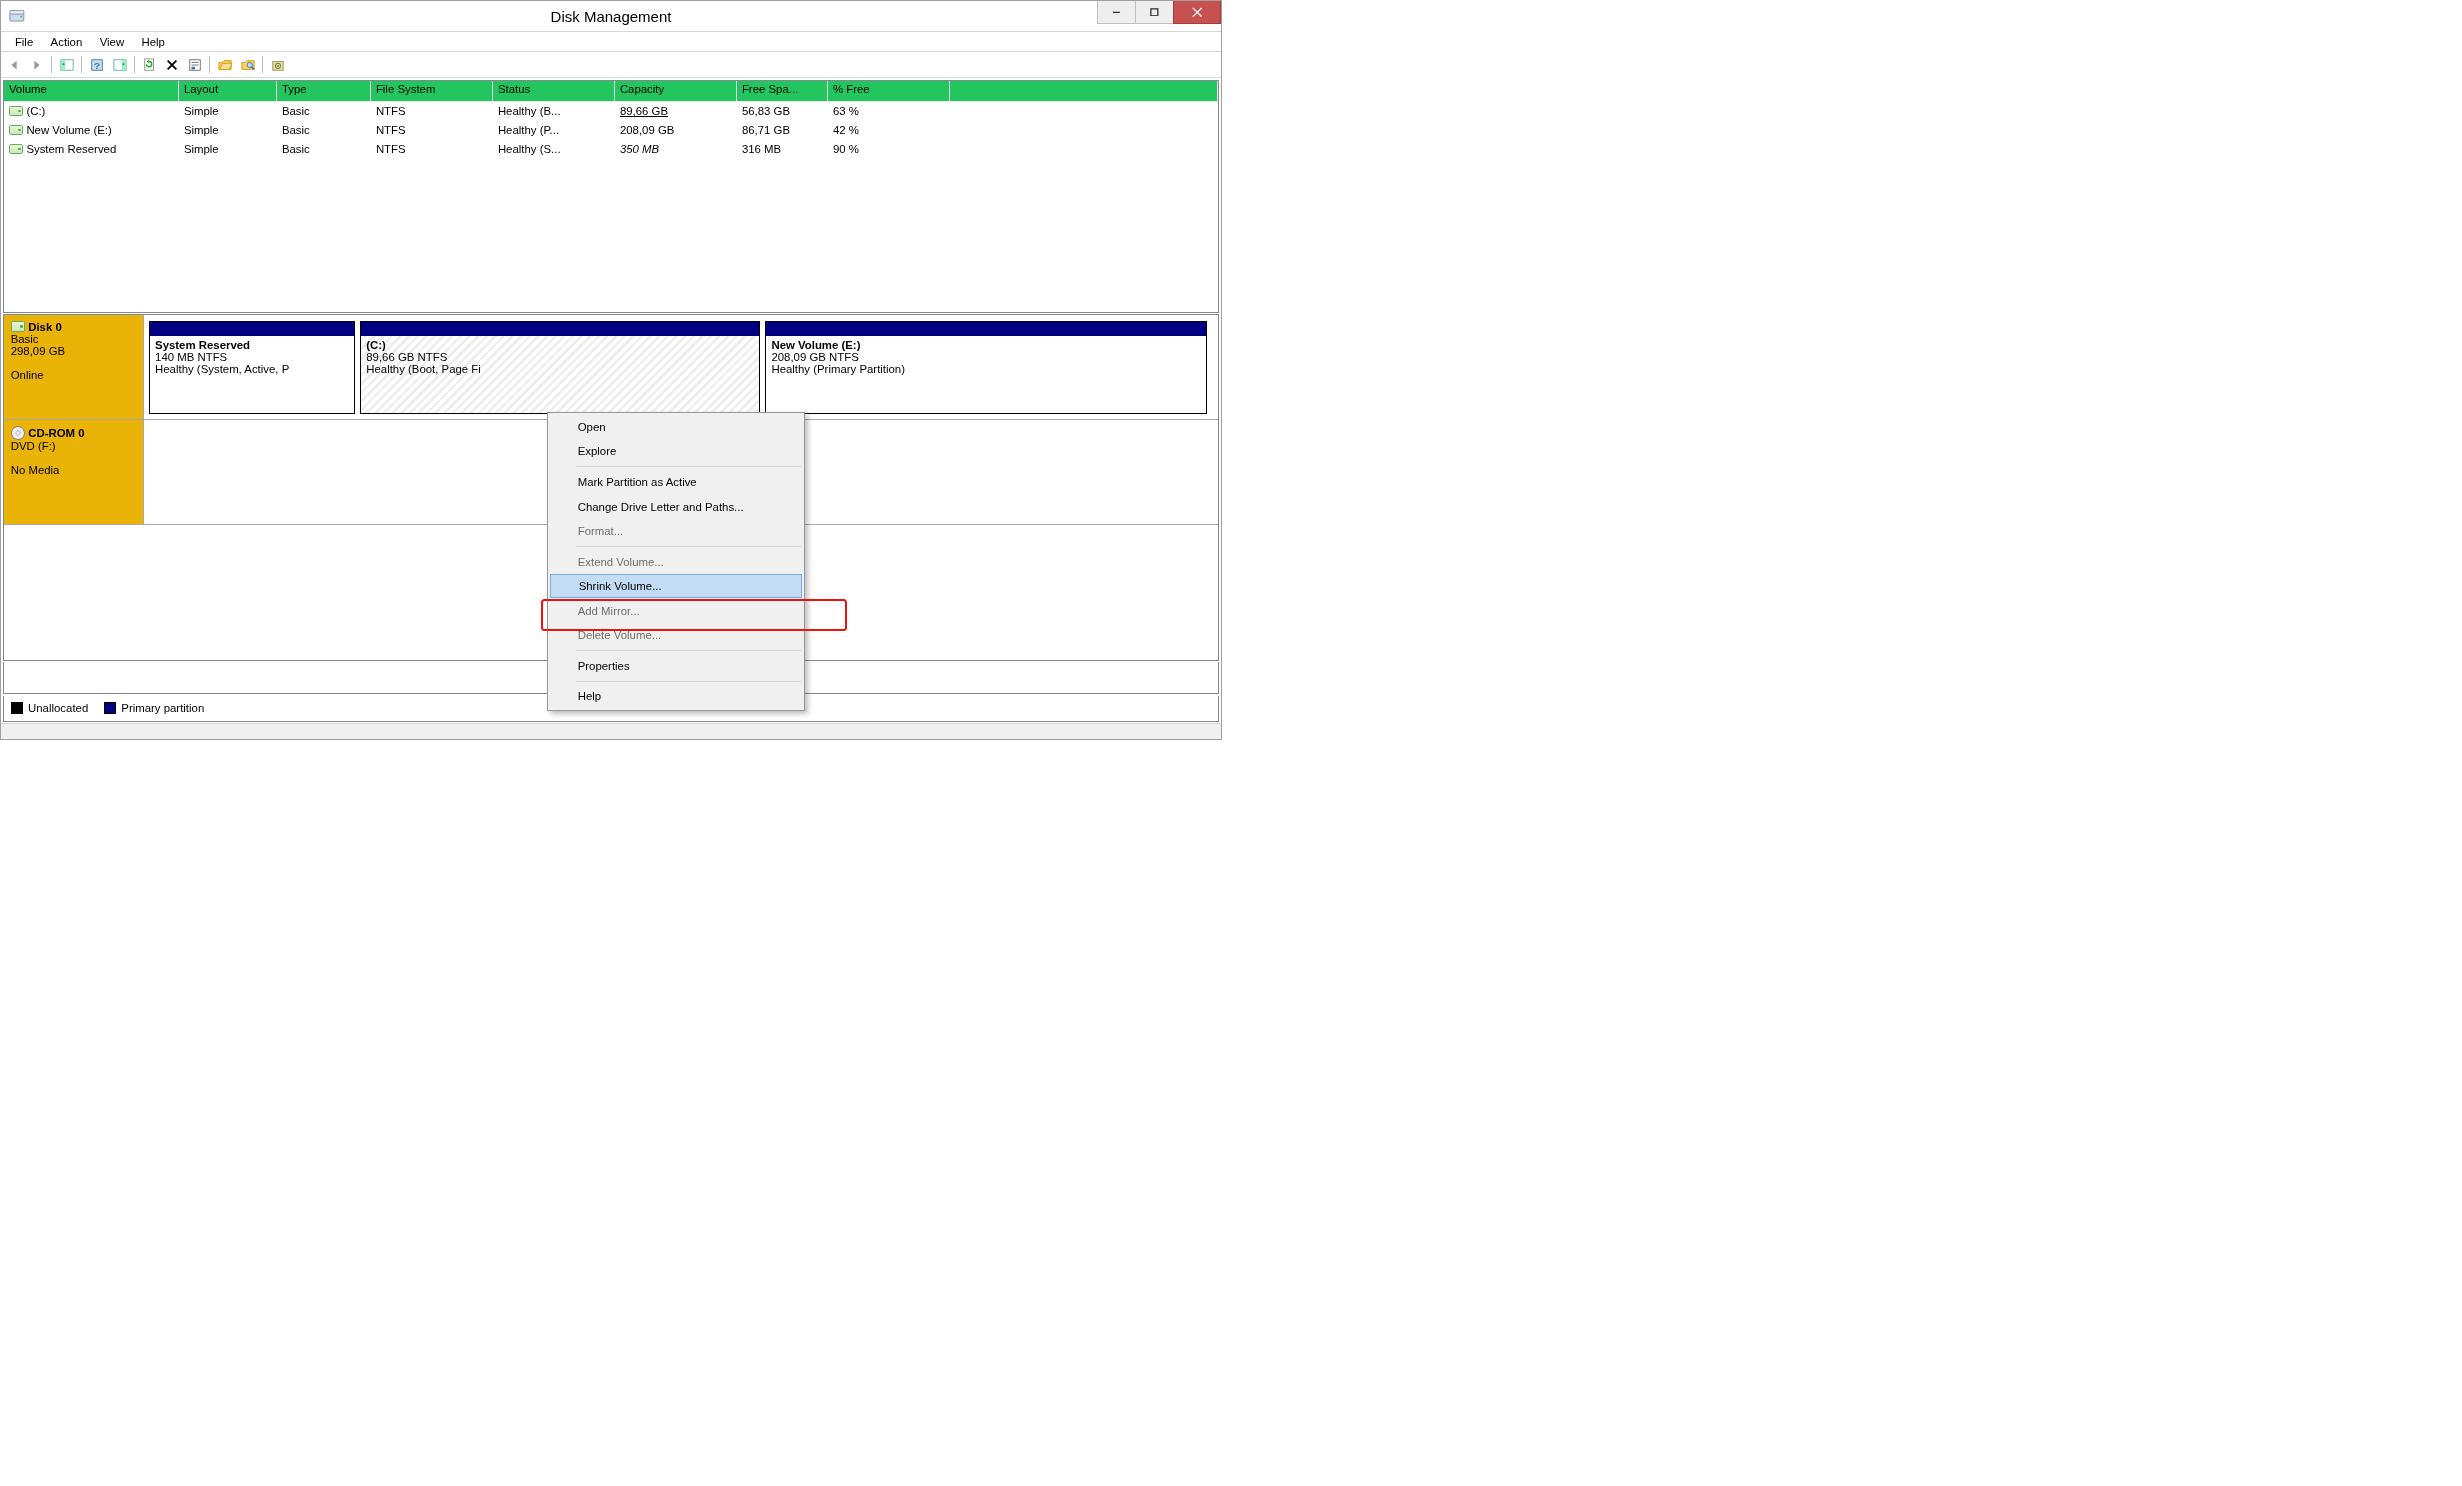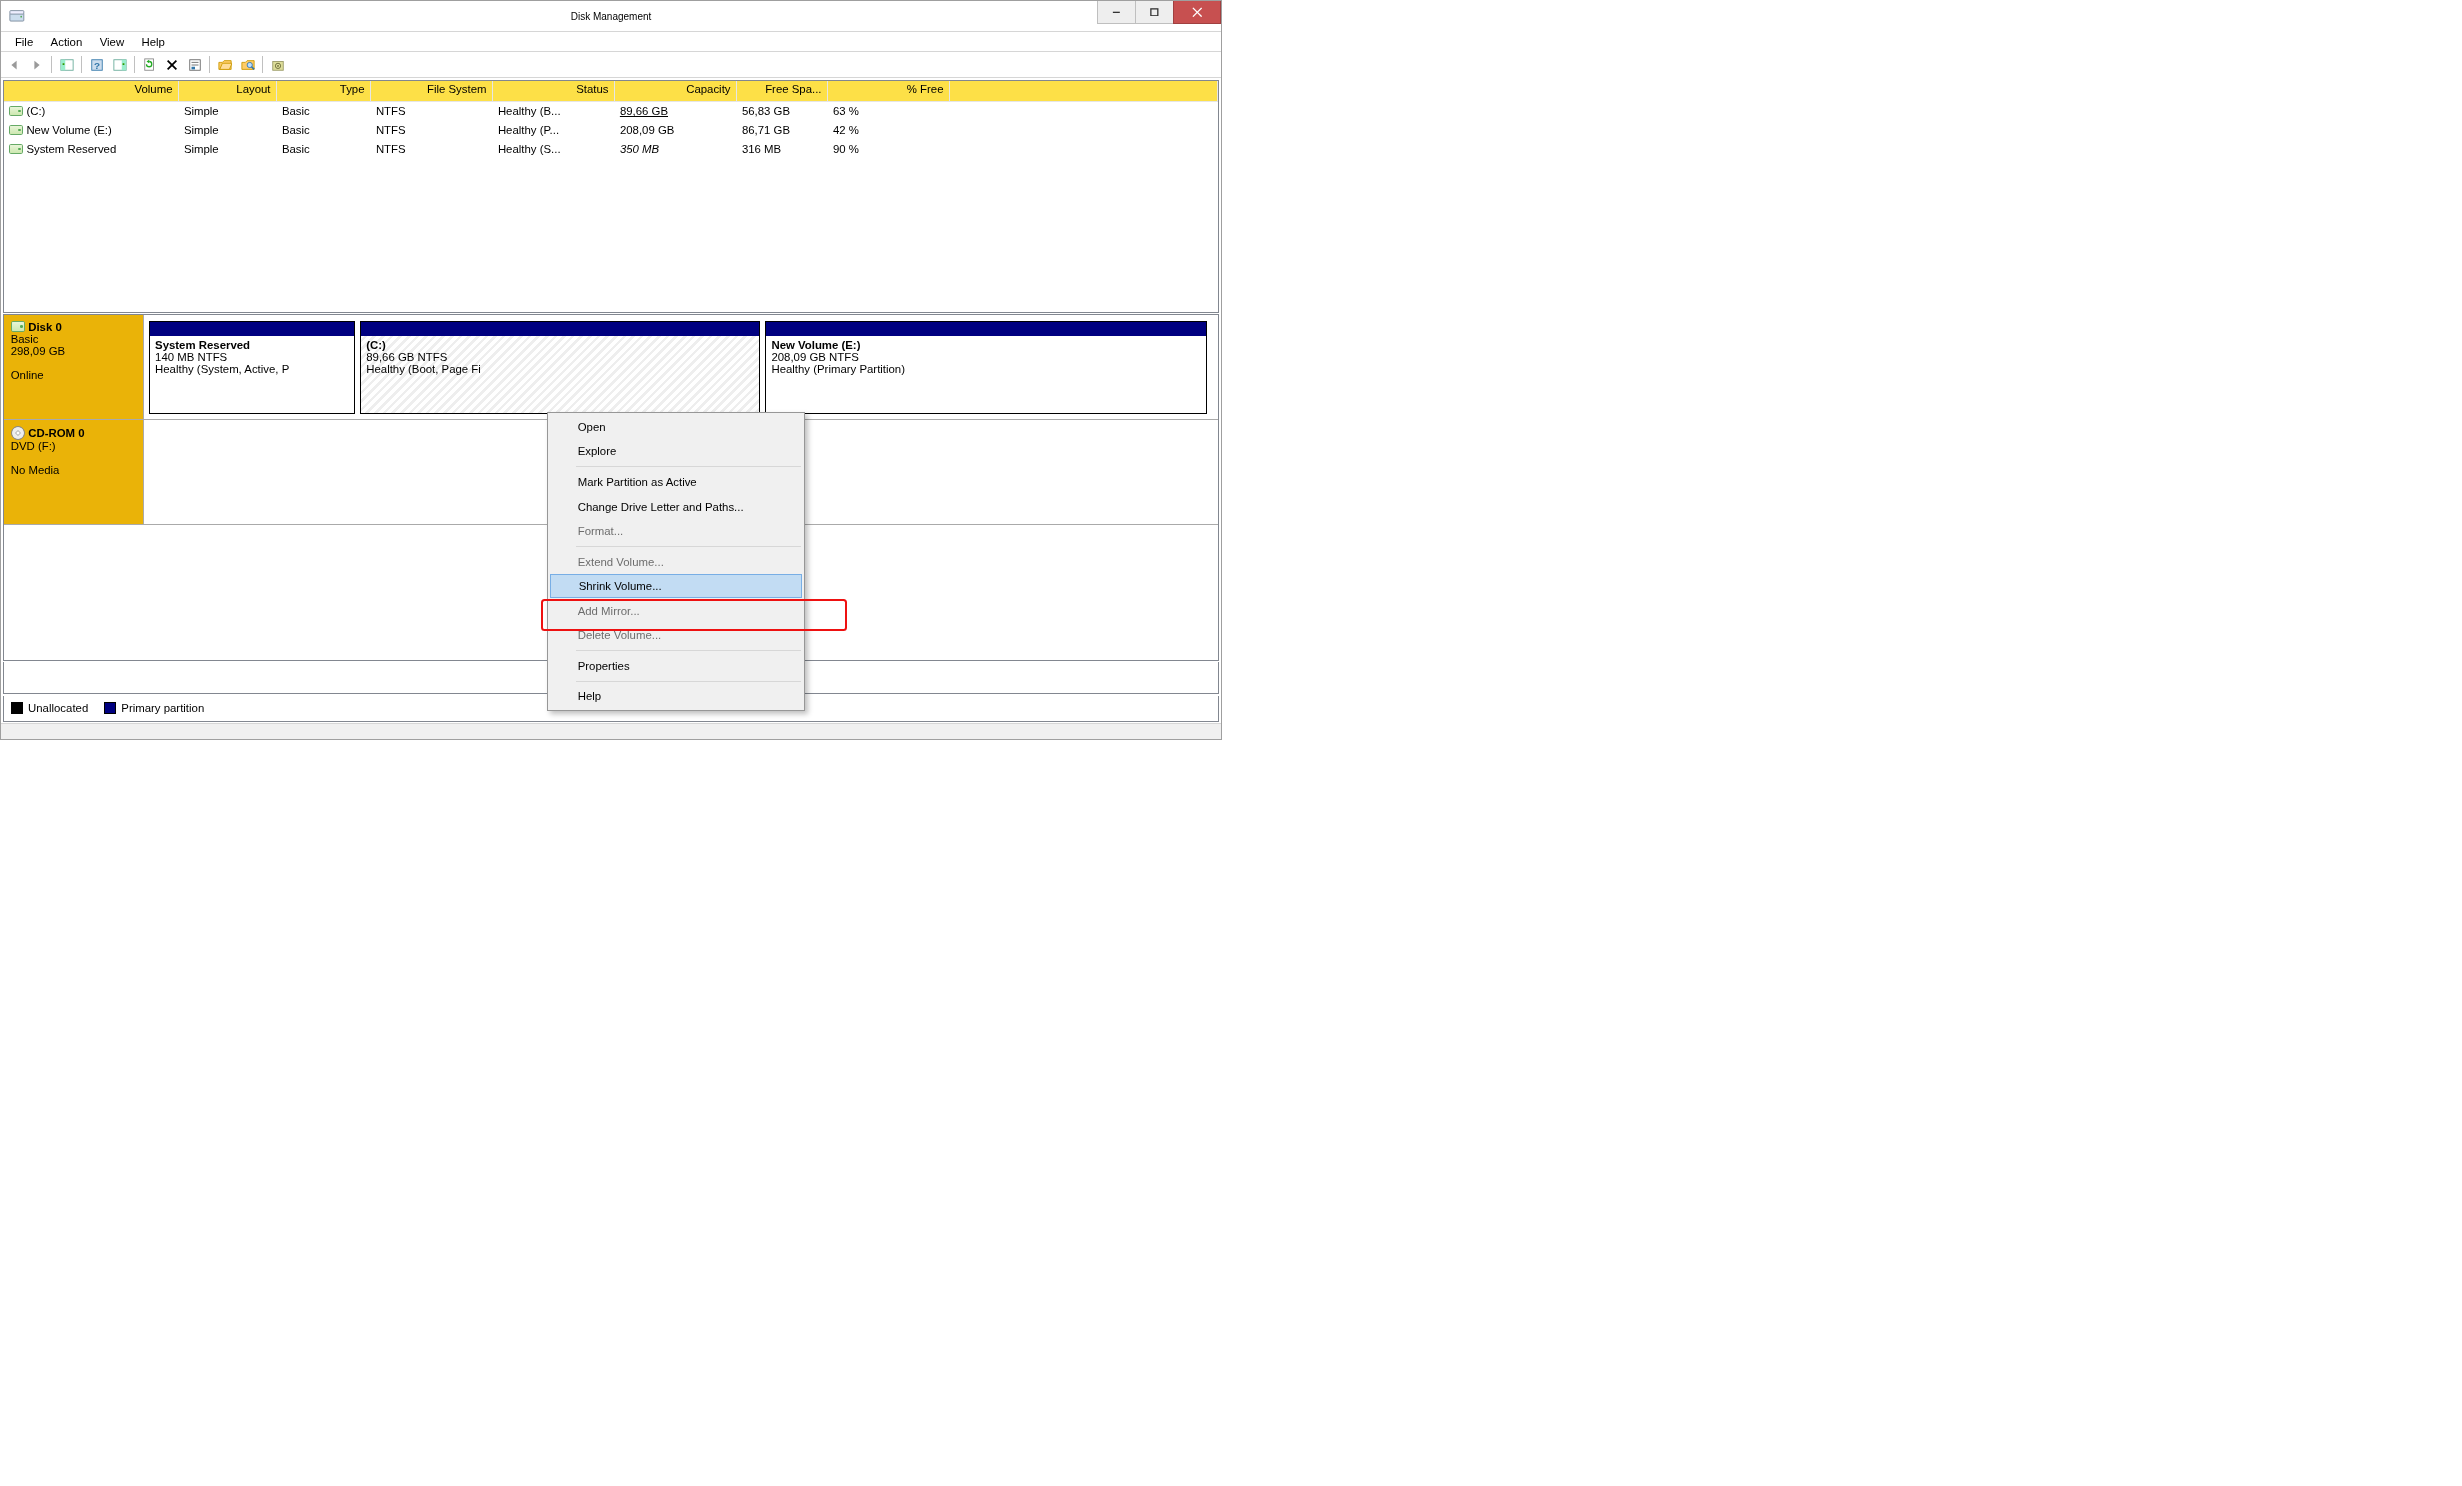--- a/index.html
+++ b/index.html
@@ -2,38 +2,38 @@
 <html><head>
 <meta charset="utf-8">
 <style>
 * { margin:0; padding:0; box-sizing:border-box; font-family:"Segoe UI", Tahoma, sans-serif; font-size:11.4px; color:#000; }
 body { background:#fff; width:1222px; height:740px; position:relative; overflow:hidden; user-select:none; }
 
 .window { border:0.9px solid #9f9f9f; width:100%; height:100%; display:flex; flex-direction:column; background:#fff; position:relative; }
 
 .titlebar { height:30px; display:flex; align-items:center; background:#fff; position:relative; }
 .title-icon { width:17.5px; height:17.5px; margin-left:7px; display:flex; align-items:center; justify-content:center; }
-.title-text { position:absolute; left:50%; transform:translateX(-50%); font-size:10px; }
+.title-text { position:absolute; left:50%; transform:translateX(-50%); font-size:15px; }
 .win-controls { position:absolute; right:0; top:0; display:flex; }
 .win-btn { width:39px; height:23px; display:flex; align-items:center; justify-content:center; border:0.9px solid #bfbfbf; border-top:none; margin-left:-0.9px; background:#eee; cursor:default; }
 .win-btn.close { width:48px; background:#c75050; border-color:#a04040; }
 .win-btn svg { display:block; }
 
 .menubar { height:21px; display:flex; align-items:center; padding:0 5.2px; border-bottom:0.9px solid #d6d6d6; border-top:0.9px solid #d6d6d6; gap:0; }
 .menu-item { padding:2.6px 8.7px; cursor:default; }
 
 .toolbar { height:26px; border-bottom:0.9px solid #d6d6d6; display:flex; align-items:center; padding:0 3.5px; gap:3.5px; }
 .tool-btn { width:19px; height:19px; display:flex; align-items:center; justify-content:center; cursor:default; }
 .tool-sep { width:0.9px; height:17.5px; background:#c0c0c0; margin:0 1.7px; }
 
 .content { flex:1; display:flex; flex-direction:column; padding:1.7px; gap:1.7px; overflow:hidden; }
 
 .volume-list { border:0.9px solid #828790; height:233px; display:flex; flex-direction:column; background:#fff; }
 .vl-header { display:flex; height:21px; border-bottom:0.9px solid #e6e6e6; }
-.vl-header-cell { border-right:0.9px solid #e6e6e6; padding:2.6px 5.2px; background:#fde047; font-weight:400; white-space:nowrap; overflow:hidden; cursor:default;text-align:right; }
+.vl-header-cell { border-right:0.9px solid #e6e6e6; padding:2.6px 5.2px; background:#22c55e; font-weight:400; white-space:nowrap; overflow:hidden; cursor:default; }
 .vl-body { flex:1; overflow:auto; }
 .vl-row { display:flex; height:19px; align-items:center; }
 .vl-cell { padding:0.9px 5.2px; white-space:nowrap; overflow:hidden; }
 .vl-cell.first { display:flex; align-items:center; gap:3.5px; }
 
 .disk-map { border:0.9px solid #828790; flex:1; display:flex; flex-direction:column; }
 .disk-row { display:flex; border-bottom:0.9px solid #aaa; min-height:105px; }
 .disk-row:last-of-type { flex:1; min-height:auto; }
 .disk-info { width:140px; border-right:0.9px solid #aaa; padding:5.2px 7px; background:#eab308; position:relative; }
 .disk-info .disk-name { font-weight:bold; display:flex; align-items:center; gap:3.5px; }

